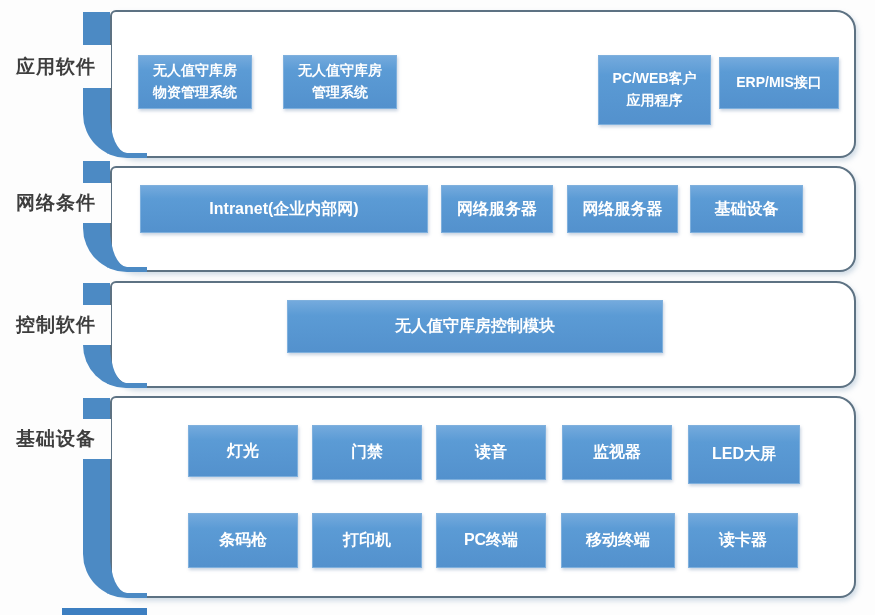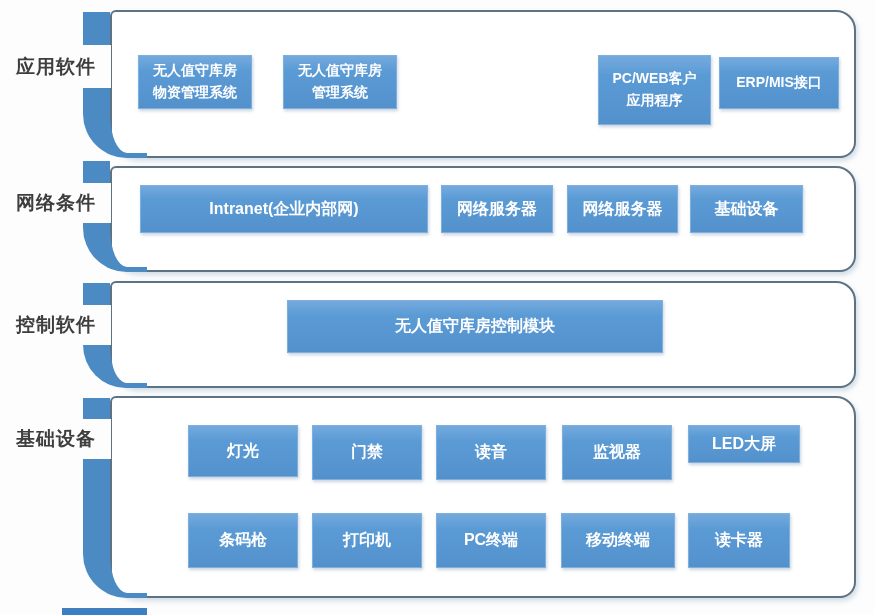--- a/index.html
+++ b/index.html
@@ -92,22 +92,22 @@
   <div class="container" style="top:396px;height:202px"></div>
   <div class="bracket-top" style="top:398px;height:21px"></div>
   <div class="bracket-curve" style="top:459px;height:139px"></div>
   <div class="notch" style="top:419px;height:40px">
     <span class="layer-label">基础设备</span>
   </div>
   <div class="node f15" style="left:188px;top:425px;width:110px;height:52px">灯光</div>
   <div class="node f15" style="left:312px;top:425px;width:110px;height:55px">门禁</div>
   <div class="node f15" style="left:436px;top:425px;width:110px;height:55px">读音</div>
   <div class="node f15" style="left:562px;top:425px;width:110px;height:55px">监视器</div>
-  <div class="node f15" style="left:688px;top:425px;width:112px;height:38px">LED大屏</div>
+  <div class="node f15" style="left:688px;top:425px;width:112px;height:59px">LED大屏</div>
   <div class="node f15" style="left:188px;top:513px;width:110px;height:55px">条码枪</div>
   <div class="node f15" style="left:312px;top:513px;width:110px;height:55px">打印机</div>
   <div class="node f15" style="left:436px;top:513px;width:110px;height:55px">PC终端</div>
   <div class="node f15" style="left:561px;top:513px;width:114px;height:55px">移动终端</div>
-  <div class="node f15" style="left:688px;top:513px;width:102px;height:55px">读卡器</div>
+  <div class="node f15" style="left:688px;top:513px;width:110px;height:55px">读卡器</div>
 
   <div class="bottom-strip" style="left:62px;top:608px;width:85px;height:7px"></div>
 
 </div>
 
 </body></html>

